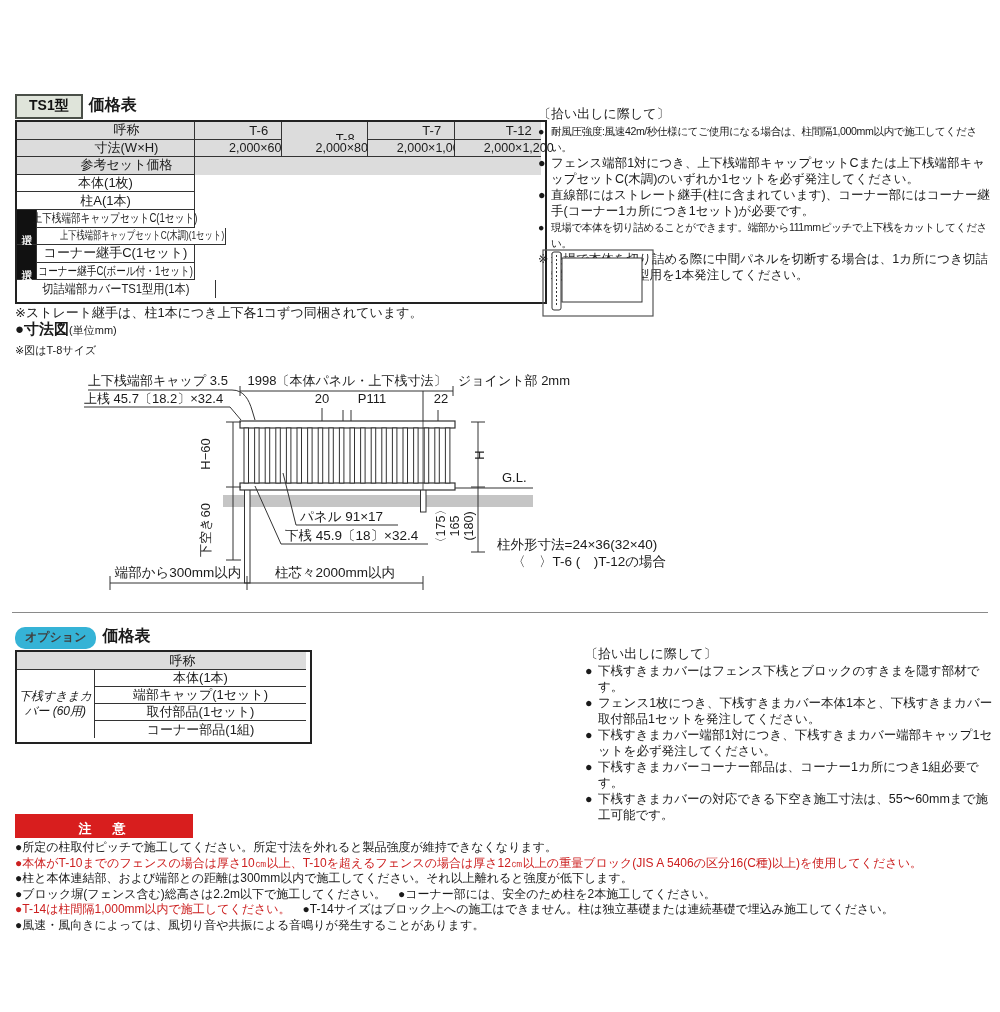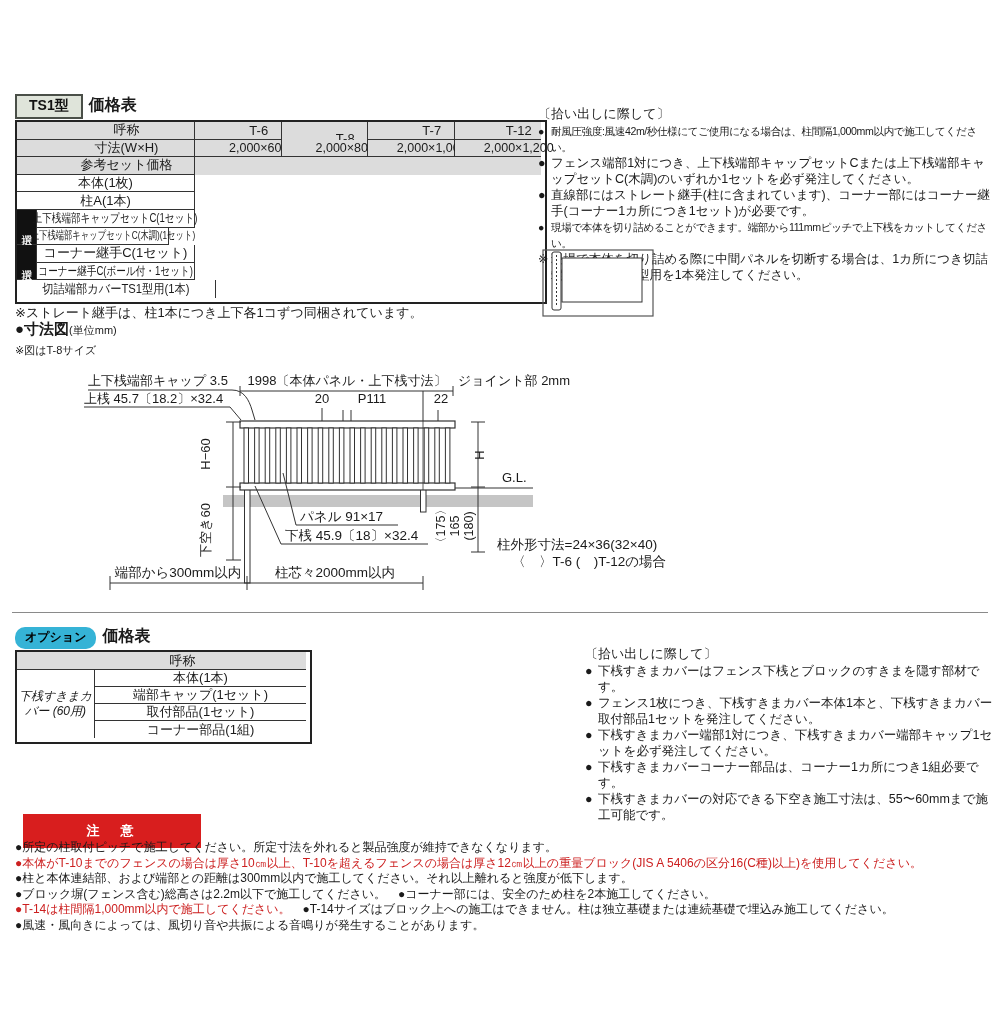--- a/index.html
+++ b/index.html
@@ -3,43 +3,43 @@
 <meta charset="utf-8">
 <style>
   html,body{margin:0;padding:0;background:#fff;}
   #page{position:relative;width:1000px;height:1012px;background:#fff;overflow:hidden;
         font-family:"Liberation Sans","DejaVu Sans",sans-serif;color:#1a1a1a;}
   .abs{position:absolute;}
   
   .badge-ts1{display:inline-block;border:2px solid #4a4f48;background:#dfe4da;
              font-weight:bold;font-size:14px;padding:1px 12px 2px 12px;color:#111;}
   .sec-title{font-weight:bold;font-size:16px;margin-left:6px;vertical-align:middle;}
-  .badge-opt{display:inline-block;background:#35b3d6;color:#000000;font-weight:bold;
+  .badge-opt{display:inline-block;background:#35b3d6;color:#404040;font-weight:bold;
              font-size:12px;padding:2px 10px 3px 10px;border-radius:10px;font-family:Liberation Serif, serif;}
   
   .tbl{position:absolute;border:2px solid #222;background:#fff;}
   .c{position:absolute;box-sizing:border-box;font-size:13px;display:flex;
      align-items:center;justify-content:center;white-space:nowrap;}
   .gray{background:#dcdcdc;padding-left:42px;}
   .br{border-right:1px solid #333;}
   .bb{border-bottom:1px solid #333;}
   .sel-cell{background:#111;color:#fff;writing-mode:vertical-rl;text-orientation:upright;
             font-size:11px;letter-spacing:1px;display:flex;align-items:center;justify-content:center;}
   .squeeze{display:inline-block;transform:scaleX(0.8);white-space:nowrap;font-size:12px;}
   .squeeze2{display:inline-block;transform:scaleX(0.9);white-space:nowrap;font-size:12.5px;}
   
   .notes{font-size:12.5px;line-height:16px;}
   .notes .nt{font-size:13px;margin-bottom:1px;}
   .note-li{position:relative;padding-left:13px;margin:0;}
   .note-li .mk{position:absolute;left:0;top:0;}
   .small-note{font-size:10.6px;letter-spacing:-0.4px;line-height:16px;}
   .footnote{font-size:13px;}
   
-  .caution-bar{position:absolute;left:15px;top:814px;width:178px;height:34px;background:#d81e1e;
-               display:flex;align-items:center;justify-content:center;margin-left:8px;}
+  .caution-bar{position:absolute;left:15px;top:814px;width:178px;height:24px;background:#d81e1e;
+               display:flex;align-items:flex-end;justify-content:center;}
   .caution-bar span{color:#fff;font-weight:bold;font-size:13px;letter-spacing:4px;}
   .caution-lines{position:absolute;left:15px;top:840px;width:978px;font-size:12px;line-height:15.6px;}
   .caution-lines div{white-space:nowrap;}
   .red{color:#cc2020;}
   .dim-title{font-weight:bold;font-size:15px;}
   .dim-unit{font-weight:normal;font-size:11px;}
   .dim-sub{font-size:11px;}
   svg text{font-family:"Liberation Sans","DejaVu Sans",sans-serif;fill:#1a1a1a;}
   .sep{position:absolute;left:12px;top:612px;width:976px;height:1px;background:#8a8a8a;}
 </style>
@@ -69,21 +69,21 @@
     <div class="c gray" style="left:178px;top:35.2px;width:346px;height:17.6px;"></div>
     <div class="c gray br bb" style="left:0;top:35.2px;width:178px;height:17.6px;">参考セット価格</div>
 
     <div class="c br bb" style="left:0;top:52.8px;width:178px;height:17.6px;">本体(1枚)</div>
     <div class="c br bb" style="left:0;top:70.4px;width:178px;height:17.6px;">柱A(1本)</div>
 
     <div class="c sel-cell br bb" style="left:0;top:88px;width:20px;height:35.2px;">選択</div>
     <div class="c br bb" style="left:20px;top:88px;width:158px;height:17.6px;">
         <span class="squeeze">上下桟端部キャップセットC(1セット)</span>
       </div>
-    <div class="c br bb" style="left:20px;top:105.6px;width:132px;height:17.6px;padding-left:22px;">
+    <div class="c br bb" style="left:20px;top:105.6px;width:189px;height:17.6px;padding-left:22px;">
         <span class="squeeze" style="transform:scaleX(0.72);font-size:11.5px;">上下桟端部キャップセットC(木調)(1セット)</span>
       </div>
 
     <div class="c sel-cell br bb" style="left:0;top:123.2px;width:20px;height:35.2px;">選択</div>
     <div class="c br bb" style="left:20px;top:123.2px;width:158px;height:17.6px;">コーナー継手C(1セット)</div>
     <div class="c br bb" style="left:20px;top:140.8px;width:158px;height:17.6px;">
         <span class="squeeze">コーナー継手C(ボール付・1セット)</span>
       </div>
 
     <div class="c br" style="left:0;top:158.4px;width:199px;height:17.6px;">

